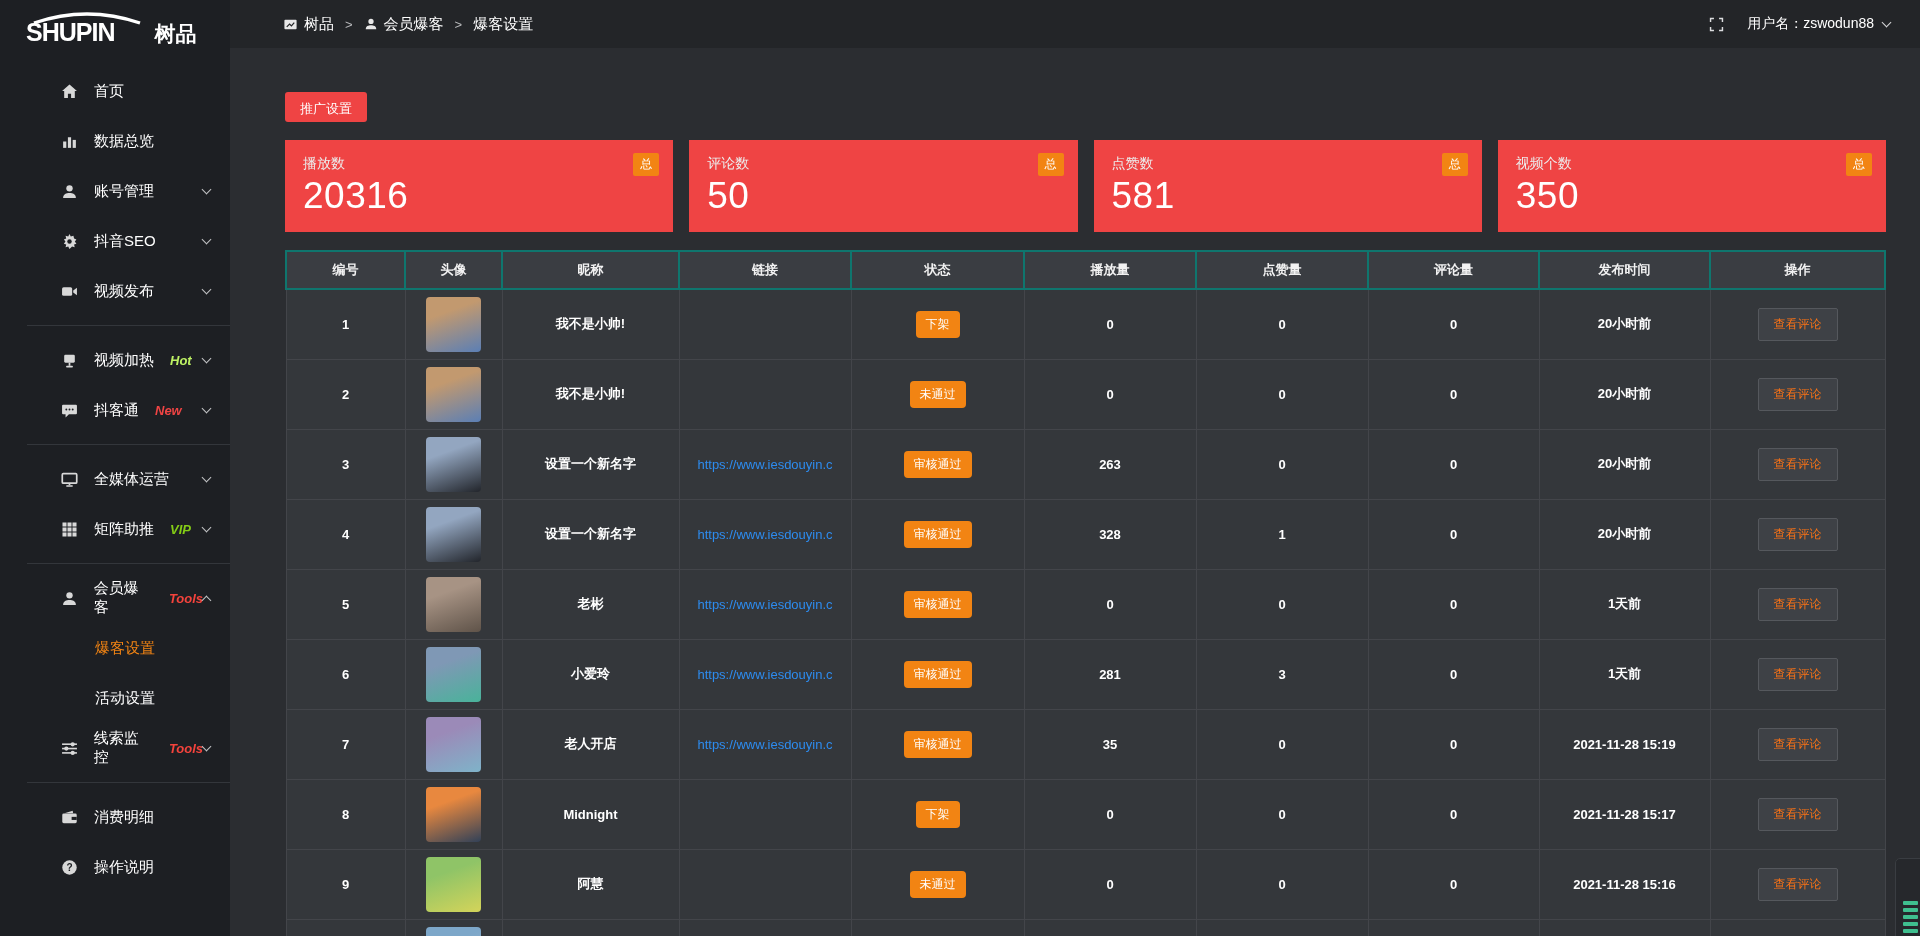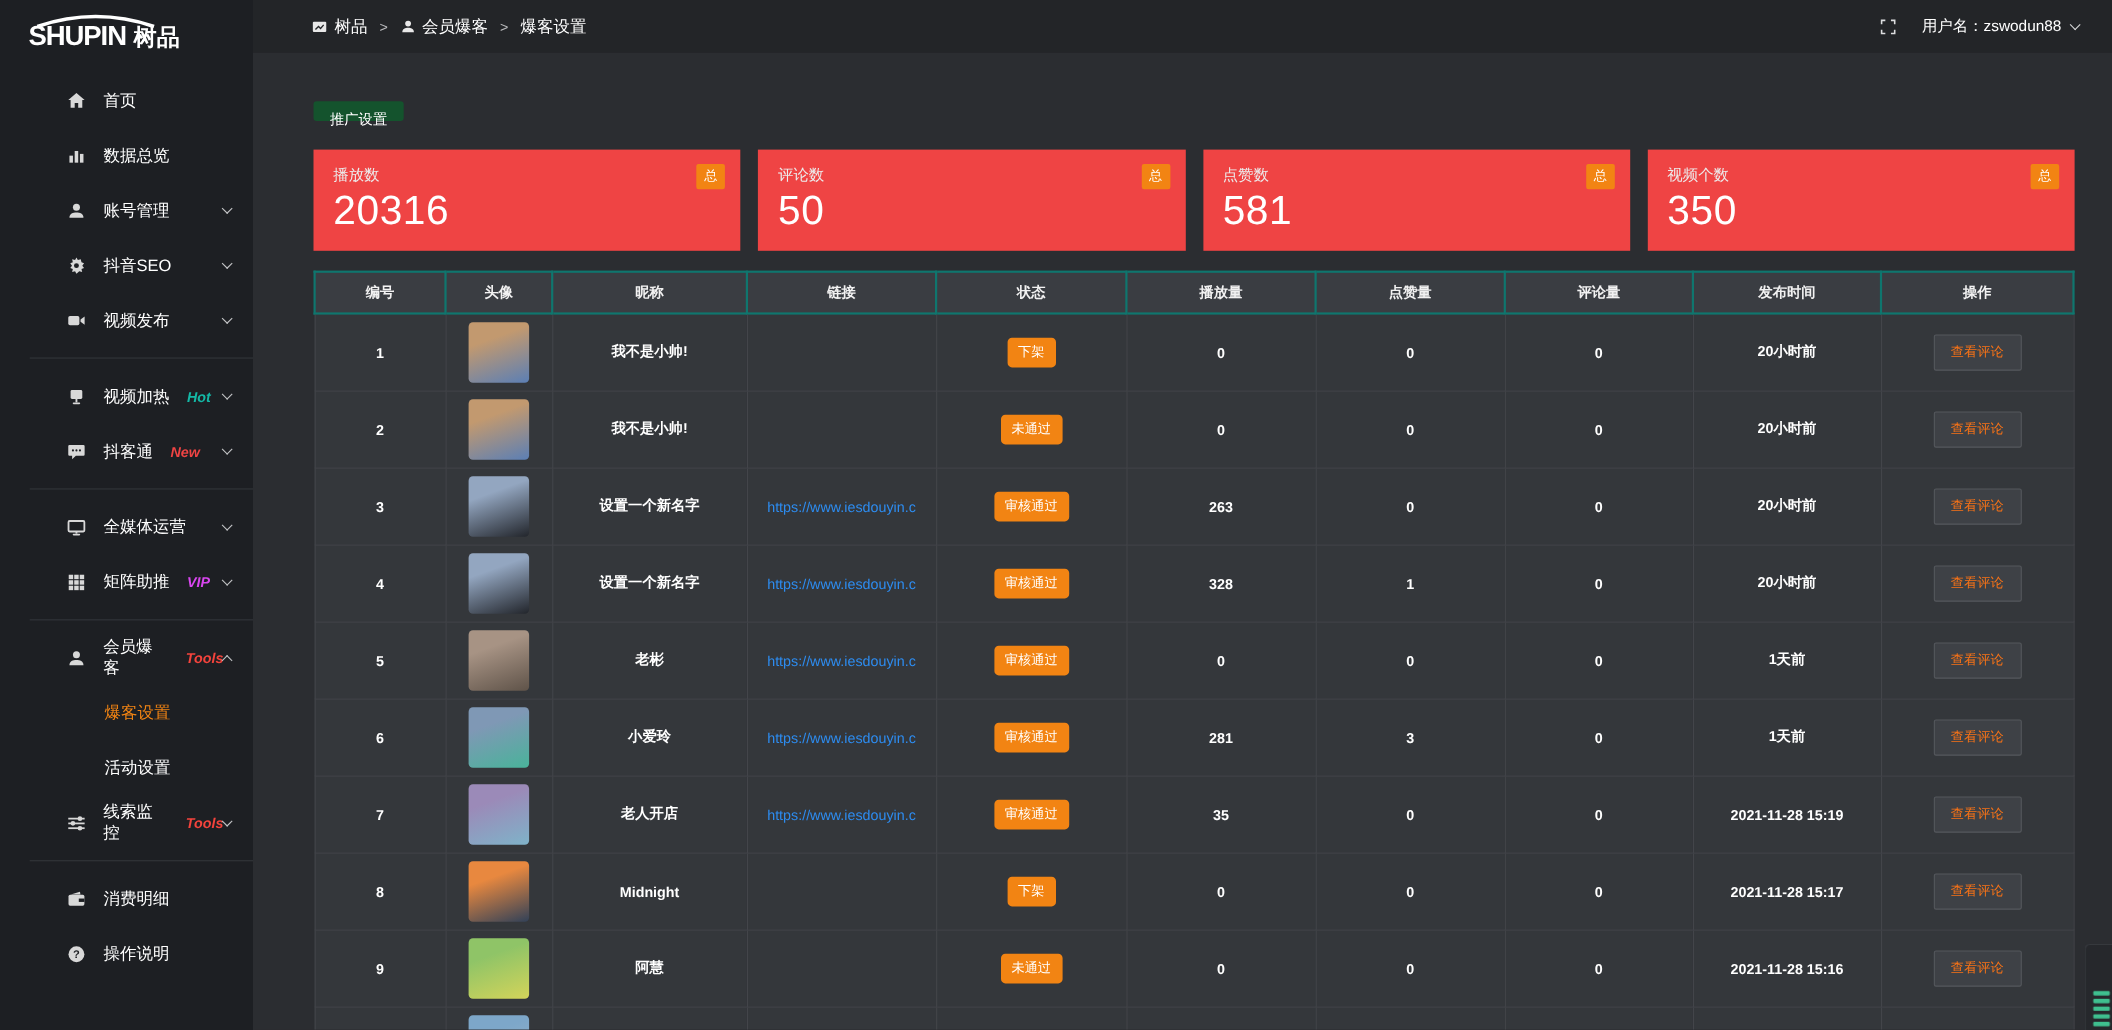--- a/index.html
+++ b/index.html
@@ -2,21 +2,21 @@
 <html><head>
 <meta charset="utf-8">
 <style>
   * { margin:0; padding:0; box-sizing:border-box; }
   html,body { width:1920px; height:936px; overflow:hidden; background:#2b2d31;
     font-family:"Liberation Sans","DejaVu Sans",sans-serif; color:#fff; }
 
   
   .sidebar { position:fixed; left:0; top:0; width:230px; height:936px; background:#1d1f23; z-index:5; }
   .logo { height:52px; display:flex; align-items:flex-end; padding:8px 0 4px 26px; }
-  .logo-wrap { position:relative; display:flex; align-items:baseline; }
+  .logo-wrap { position:relative; display:flex; align-items:baseline;gap:33px; }
   .logo-arc { position:absolute; top:-9px; left:2px; }
   .logo-en { font-size:25px; font-weight:800; letter-spacing:-1px; }
   .logo-cn { font-size:21px; font-weight:700; margin-left:7px; }
   .menu { margin-top:14px;padding-left:27px; }
   .menu-item { height:50px; display:flex; align-items:center; padding:0 20px 0 34px;
     font-size:15px; cursor:pointer; }
   .mi-icon { width:18px; height:18px; margin-right:15px; display:inline-flex; align-items:center; opacity:.92; }
   .mi-badge { font-style:italic; font-weight:700; font-size:13px; margin-left:16px; }
   .chev { width:7px; height:7px; border-right:1.6px solid #c3c4c6; border-bottom:1.6px solid #c3c4c6;
     margin-left:auto; transform:rotate(45deg); margin-top:-3px; }
@@ -31,22 +31,22 @@
   .crumb { display:flex; align-items:center; font-size:15px; }
   .crumb .sep { color:#b9babc; margin:0 11px; font-size:13px; }
   .crumb .cicon { margin-right:6px; display:inline-flex; }
   .top-right { margin-left:auto; display:flex; align-items:center; gap:22px; }
   .fs-btn { display:inline-flex; cursor:pointer; }
   .user { font-size:14px; display:flex; align-items:center; cursor:pointer; }
   .user .chev { margin-left:9px; border-color:#d6d7d8; }
 
   
   .main { margin-left:230px; padding:44px 34px 0 55px; }
-  .promo-btn { display:inline-block; background:#14532d; color:#fff; border:none; border-radius:3px;
-    font-size:13px; padding:8px 15px; height:18px; cursor:pointer; font-family:inherit; }
+  .promo-btn { display:inline-block; background:#ef4444; color:#fff; border:none; border-radius:3px;
+    font-size:13px; padding:8px 15px; height:30px; cursor:pointer; font-family:inherit; }
 
   .cards { display:flex; gap:16px; margin-top:18px; }
   .card { flex:1; height:92px; background:#ef4444; position:relative; padding:15px 18px; }
   .card-label { font-size:14px; color:#ececec; }
   .card-value { font-size:37px; font-weight:400; margin-top:2px; letter-spacing:.5px; }
   .card-badge { position:absolute; top:13px; right:14px; background:#f28413; color:#fff;
     font-size:12px; padding:3px 7px; border-radius:2px; }
 
   
   .tbl-wrap { margin-top:18px; }
@@ -132,21 +132,21 @@
       <div class="menu-divider"></div>
       <div class="menu-item">
         <span class="mi-icon">
           <svg width="17" height="17" viewBox="0 0 16 16" fill="#e8e8e8">
             <rect x="3" y="2.5" width="10" height="7.5" rx="1.2"></rect>
             <rect x="7.2" y="10" width="1.6" height="3"></rect>
             <rect x="4.8" y="13" width="6.4" height="1.5" rx=".7"></rect>
           </svg>
         </span>
         <span>视频加热</span>
-        <span class="mi-badge" style="color:#14b8a6">Hot</span>
+        <span class="mi-badge" style="color:#bef264">Hot</span>
         <span class="chev "></span>
       </div>
       <div class="menu-item">
         <span class="mi-icon">
           <svg width="17" height="17" viewBox="0 0 16 16" fill="#e8e8e8">
             <path d="M2 2.5h12a1 1 0 0 1 1 1v7a1 1 0 0 1-1 1H7.5l-3.2 3v-3H2a1 1 0 0 1-1-1v-7a1 1 0 0 1 1-1z"></path>
             <circle cx="5" cy="7" r=".9" fill="#1d1f23"></circle>
             <circle cx="8" cy="7" r=".9" fill="#1d1f23"></circle>
             <circle cx="11" cy="7" r=".9" fill="#1d1f23"></circle>
           </svg>
@@ -177,21 +177,21 @@
               <rect x="1.4" y="6.1" width="3.8" height="3.8"></rect>
               <rect x="6.1" y="6.1" width="3.8" height="3.8"></rect>
               <rect x="10.8" y="6.1" width="3.8" height="3.8"></rect>
               <rect x="1.4" y="10.8" width="3.8" height="3.8"></rect>
               <rect x="6.1" y="10.8" width="3.8" height="3.8"></rect>
               <rect x="10.8" y="10.8" width="3.8" height="3.8"></rect>
             </g>
           </svg>
         </span>
         <span>矩阵助推</span>
-        <span class="mi-badge" style="color:#d946ef">VIP</span>
+        <span class="mi-badge" style="color:#84cc16">VIP</span>
         <span class="chev "></span>
       </div>
       <div class="menu-divider"></div>
       <div class="menu-item">
         <span class="mi-icon">
           <svg width="17" height="17" viewBox="0 0 16 16" fill="#e8e8e8">
             <circle cx="8" cy="5" r="3"></circle>
             <path d="M2 14 C2 10.5 5 9.5 8 9.5 C11 9.5 14 10.5 14 14 Z"></path>
           </svg>
         </span>

